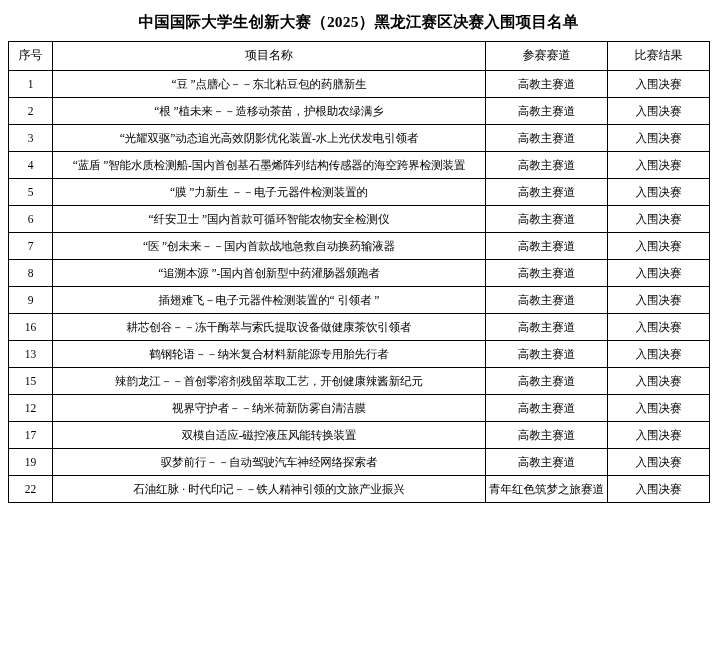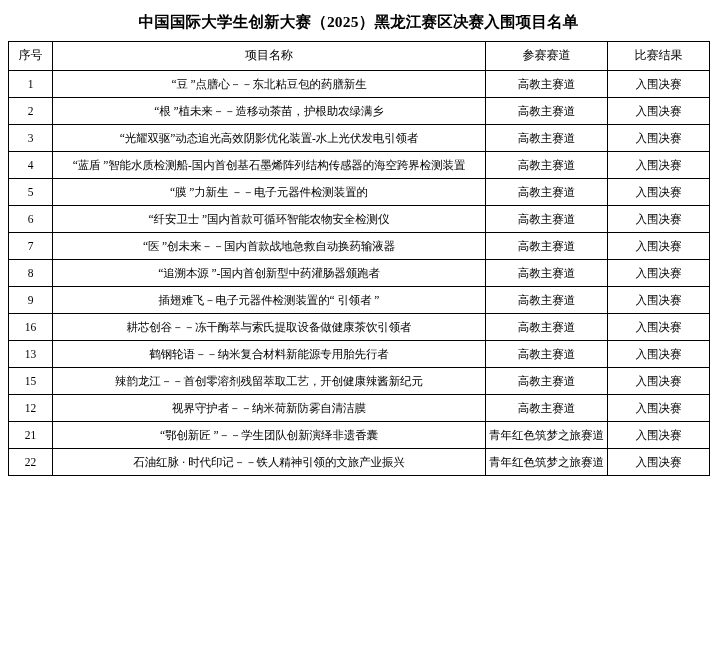--- a/index.html
+++ b/index.html
@@ -160,23 +160,29 @@
         <td class="track">高教主赛道</td>
         <td class="result">入围决赛</td>
       </tr>
       <tr>
         <td class="seq">12</td>
         <td class="name">视界守护者－－纳米荷新防雾自清洁膜</td>
         <td class="track">高教主赛道</td>
         <td class="result">入围决赛</td>
       </tr>
       <tr>
-        <td class="seq">21</td>
-        <td class="name">“鄂创新匠 ”－－学生团队创新演绎非遗香囊</td>
-        <td class="track">青年红色筑梦之旅赛道</td>
+        <td class="seq">17</td>
+        <td class="name">双模自适应-磁控液压风能转换装置</td>
+        <td class="track">高教主赛道</td>
+        <td class="result">入围决赛</td>
+      </tr>
+      <tr>
+        <td class="seq">19</td>
+        <td class="name">驭梦前行－－自动驾驶汽车神经网络探索者</td>
+        <td class="track">高教主赛道</td>
         <td class="result">入围决赛</td>
       </tr>
       <tr>
         <td class="seq">22</td>
         <td class="name">石油红脉 · 时代印记－－铁人精神引领的文旅产业振兴</td>
         <td class="track">青年红色筑梦之旅赛道</td>
         <td class="result">入围决赛</td>
       </tr>
     </tbody>
   </table>

